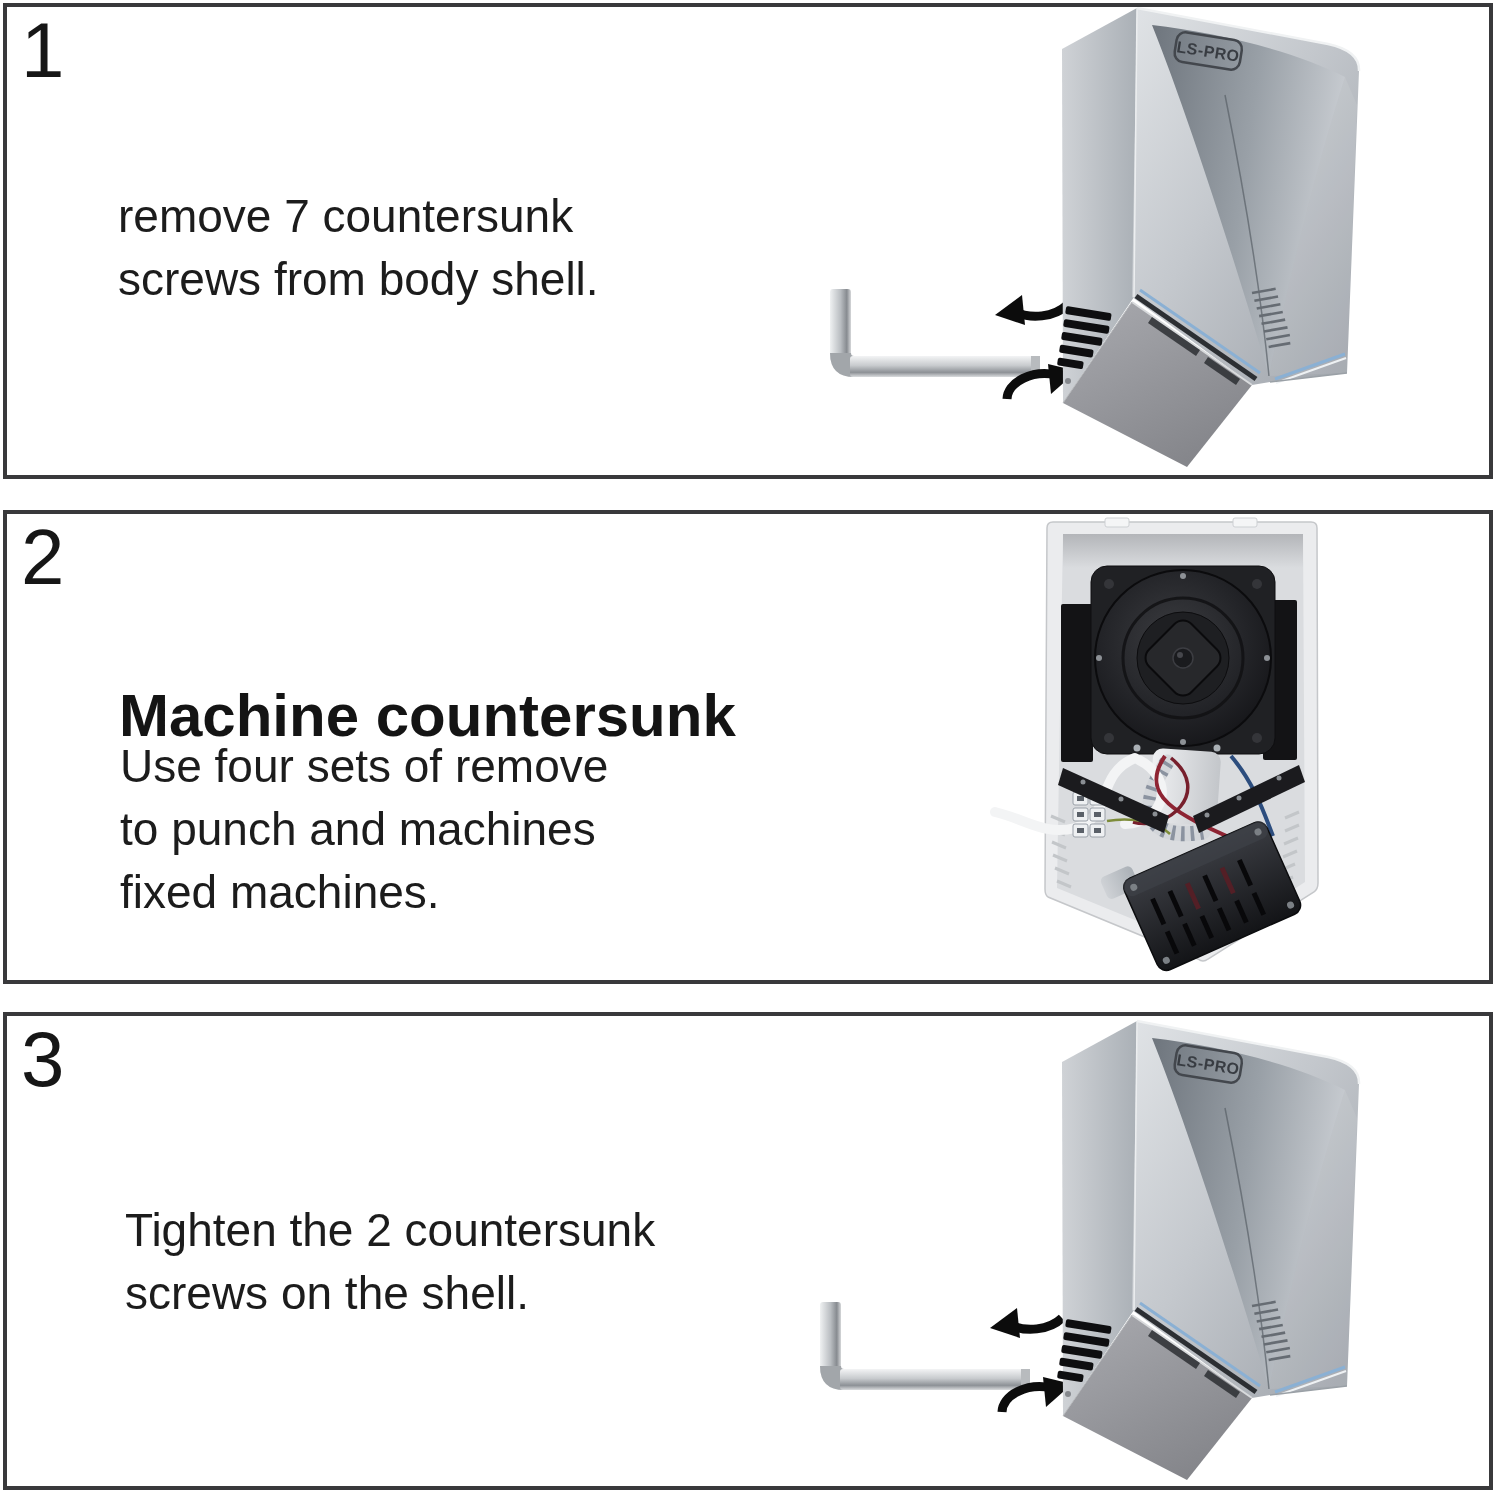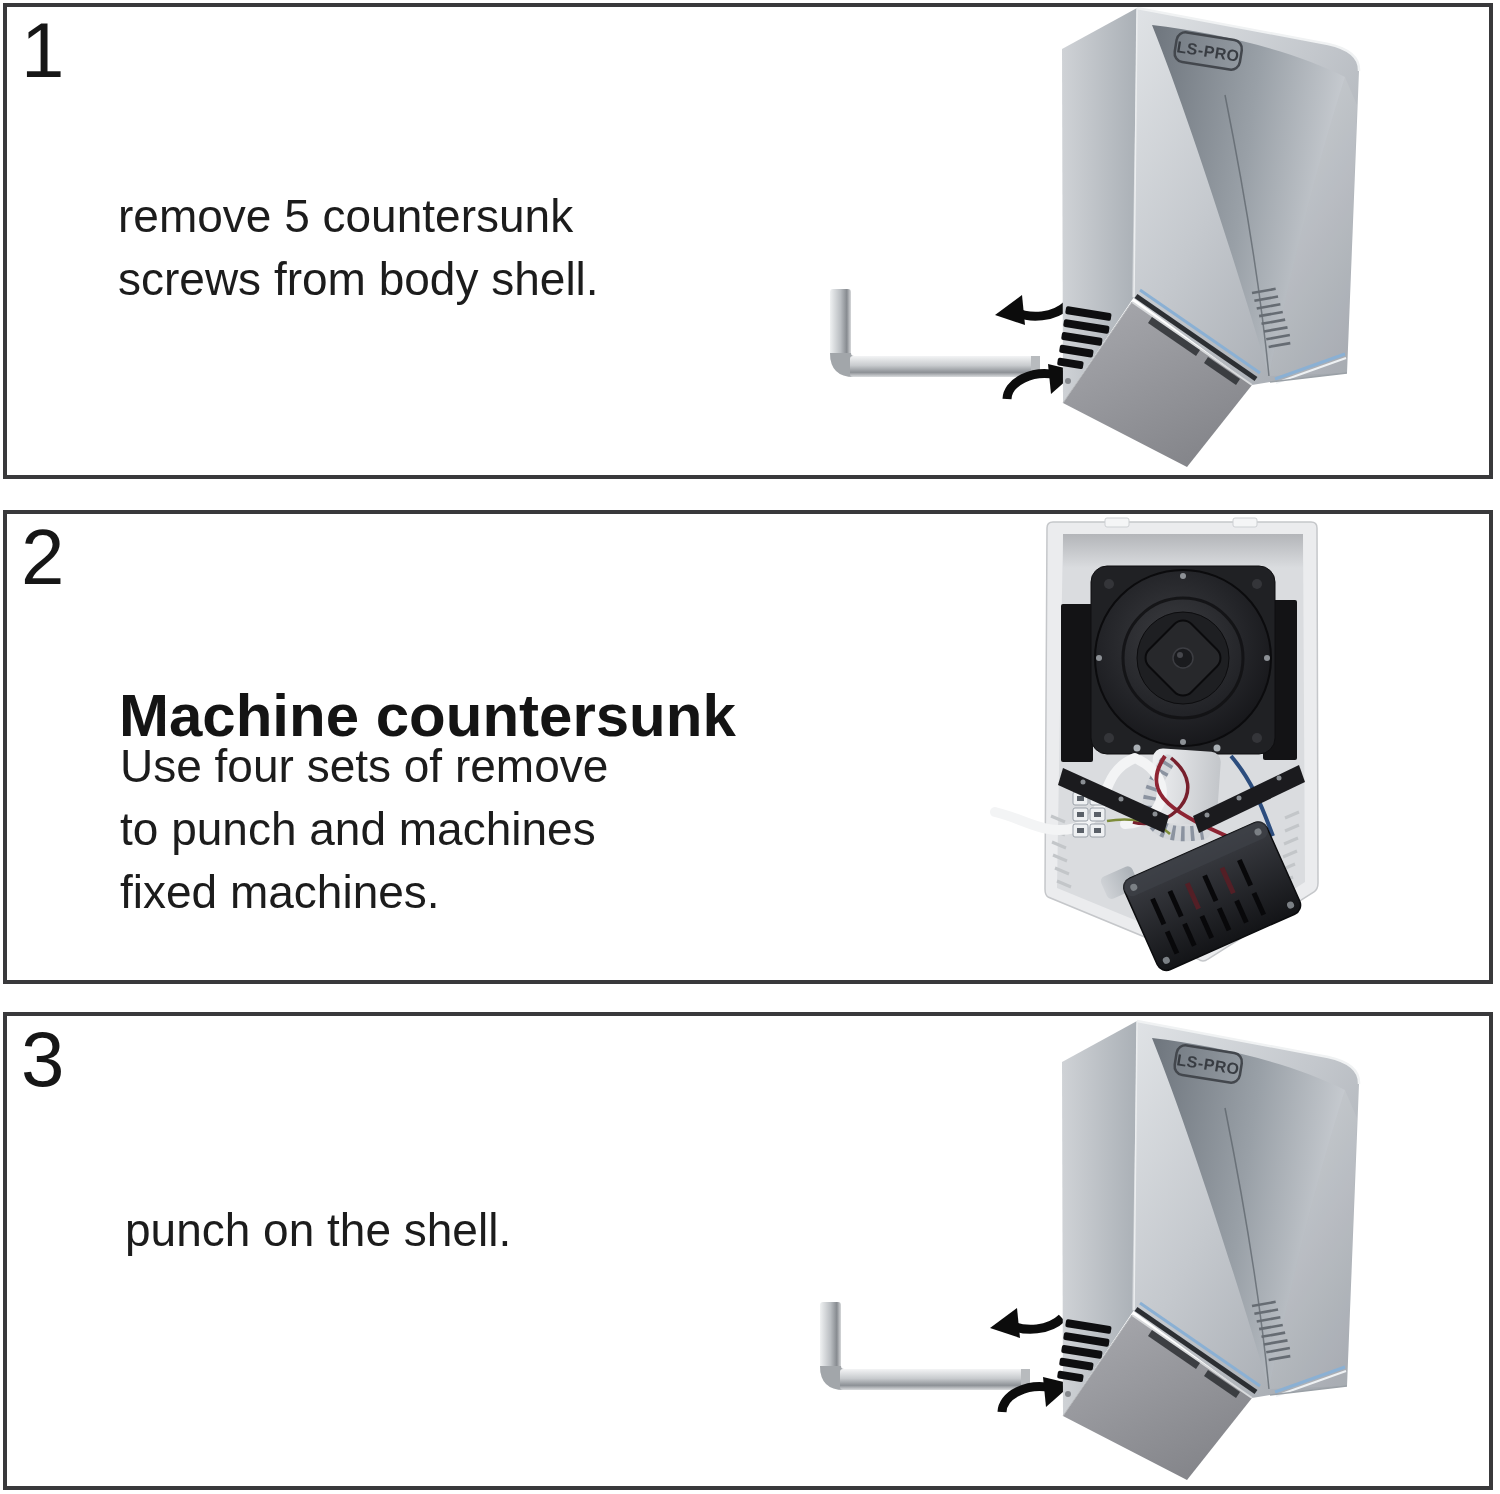--- a/index.html
+++ b/index.html
@@ -90,21 +90,21 @@
       <linearGradient id="gCyl" x1="0" y1="0" x2="1" y2="0">
         <stop offset="0" stop-color="#eff0f2"></stop>
           <stop offset="1" stop-color="#c3c6ca"></stop>
       </linearGradient>
     </defs>
   </svg>
 
   <section class="panel" id="panel1">
     <div class="step-number">1</div>
     <div class="step-body">
-      <div>remove 5 countersunk</div>
+      <div>remove 7 countersunk</div>
       <div>screws from body shell.</div>
     </div>
 
     <svg class="illus" viewBox="0 0 580 465" aria-hidden="true">
 
       <g>
         <rect x="30" y="284" width="21" height="72" rx="3" fill="url(#gKeyV)"></rect>
         <path d="M30,348 Q30,372 54,372 L54,351 Q51,351 51,348 Z" fill="#a2a6aa"></path>
         <rect x="50" y="351" width="190" height="21" rx="3" fill="url(#gKeyH)"></rect>
         <rect x="231" y="351" width="9" height="21" fill="#b8bbbe"></rect>
@@ -281,21 +281,22 @@
           <circle cx="68" cy="-42" r="3.5" fill="#7b8085"></circle>
         <circle cx="-68" cy="38" r="3.5" fill="#7b8085"></circle>
           <circle cx="68" cy="38" r="3.5" fill="#7b8085"></circle>
       </g>
     </svg>
   </section>
 
   <section class="panel" id="panel3">
     <div class="step-number">3</div>
     <div class="step-body">
-      <div>punch on the shell.</div>
+      <div>Tighten the 2 countersunk</div>
+      <div>screws on the shell.</div>
     </div>
 
     <svg class="illus" viewBox="0 0 580 465" aria-hidden="true">
       <g>
         <rect x="20" y="284" width="21" height="72" rx="3" fill="url(#gKeyV)"></rect>
         <path d="M20,348 Q20,372 44,372 L44,351 Q41,351 41,348 Z" fill="#a2a6aa"></path>
         <rect x="40" y="351" width="190" height="21" rx="3" fill="url(#gKeyH)"></rect>
         <rect x="221" y="351" width="9" height="21" fill="#b8bbbe"></rect>
       </g>
       <g fill="#0c0c0c">

